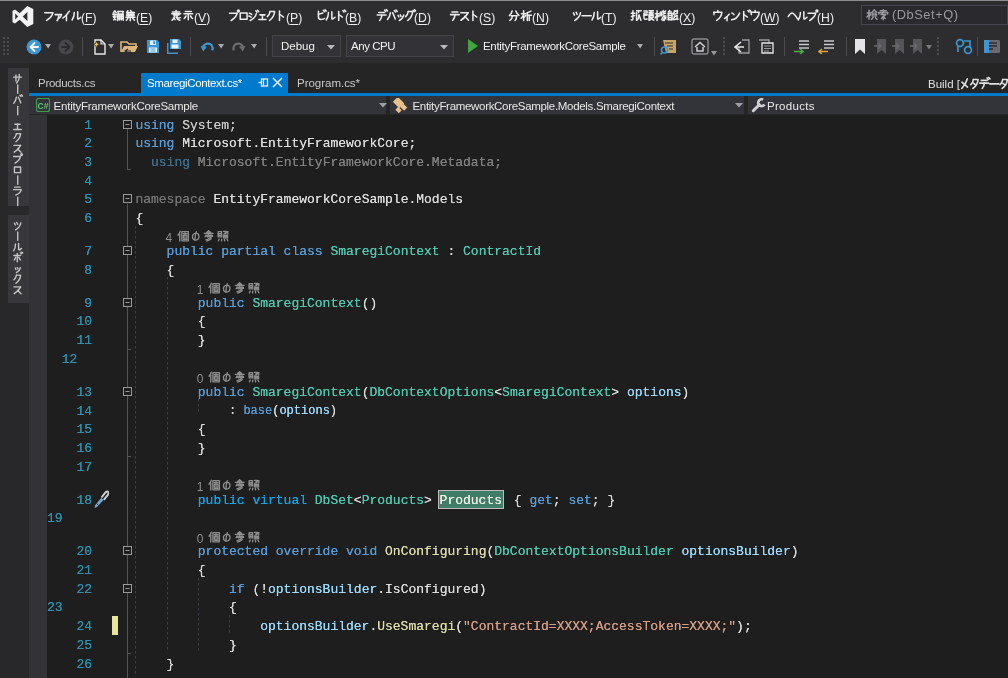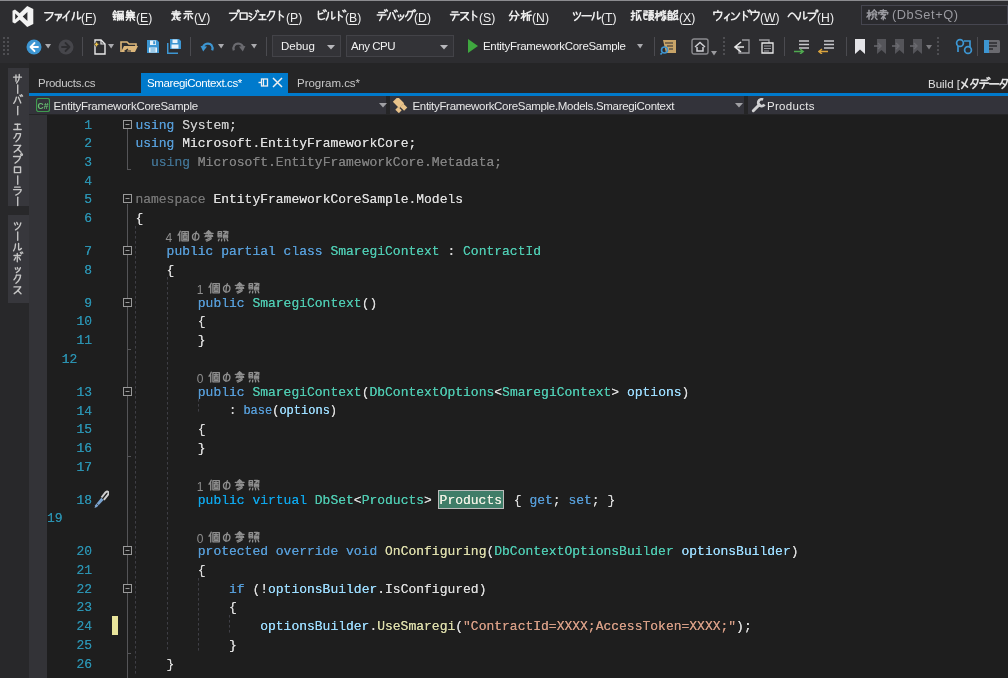--- a/index.html
+++ b/index.html
@@ -881,21 +881,21 @@
 <div class="abs" style="left:47px;top:384.8px;width:45px;text-align:right;font-size:13px;color:#2b91af;line-height:13px"><span class="mono">13</span></div>
 <div class="abs" style="left:47px;top:403.5px;width:45px;text-align:right;font-size:13px;color:#2b91af;line-height:13px"><span class="mono">14</span></div>
 <div class="abs" style="left:47px;top:422.2px;width:45px;text-align:right;font-size:13px;color:#2b91af;line-height:13px"><span class="mono">15</span></div>
 <div class="abs" style="left:47px;top:440.9px;width:45px;text-align:right;font-size:13px;color:#2b91af;line-height:13px"><span class="mono">16</span></div>
 <div class="abs" style="left:47px;top:459.6px;width:45px;text-align:right;font-size:13px;color:#2b91af;line-height:13px"><span class="mono">17</span></div>
 <div class="abs" style="left:47px;top:492.6px;width:45px;text-align:right;font-size:13px;color:#2b91af;line-height:13px"><span class="mono">18</span></div>
 <div class="abs" style="left:47px;top:511.3px;width:45px;font-size:13px;color:#2b91af;line-height:13px"><span class="mono">19</span></div>
 <div class="abs" style="left:47px;top:544.3px;width:45px;text-align:right;font-size:13px;color:#2b91af;line-height:13px"><span class="mono">20</span></div>
 <div class="abs" style="left:47px;top:563.0px;width:45px;text-align:right;font-size:13px;color:#2b91af;line-height:13px"><span class="mono">21</span></div>
 <div class="abs" style="left:47px;top:581.7px;width:45px;text-align:right;font-size:13px;color:#2b91af;line-height:13px"><span class="mono">22</span></div>
-<div class="abs" style="left:47px;top:600.4px;width:45px;text-align:right;font-size:13px;color:#2b91af;line-height:13px"><span class="mono">23</span></div>
+<div class="abs" style="left:47px;top:600.4px;width:45px;text-align:left;font-size:13px;color:#2b91af;line-height:13px"><span class="mono">23</span></div>
 <div class="abs" style="left:47px;top:619.1px;width:45px;text-align:right;font-size:13px;color:#2b91af;line-height:13px"><span class="mono">24</span></div>
 <div class="abs" style="left:47px;top:637.8px;width:45px;text-align:right;font-size:13px;color:#2b91af;line-height:13px"><span class="mono">25</span></div>
 <div class="abs" style="left:47px;top:656.5px;width:45px;text-align:right;font-size:13px;color:#2b91af;line-height:13px"><span class="mono">26</span></div>
 <div class="abs" style="left:135.4px;top:117.5px;font-size:13px;line-height:13px;white-space:pre"><span class="mono"><span style="color:#569cd6">using</span><span style="color:#c8c8c8">&nbsp;System;</span></span></div>
 <div class="abs" style="left:135.4px;top:136.2px;font-size:13px;line-height:13px;white-space:pre"><span class="mono"><span style="color:#569cd6">using</span><span style="color:#dcdcdc">&nbsp;Microsoft.EntityFrameworkCore;</span></span></div>
 <div class="abs" style="left:151px;top:154.9px;font-size:13px;line-height:13px;white-space:pre"><span class="mono"><span style="color:#40708f">using</span><span style="color:#808080">&nbsp;Microsoft.EntityFrameworkCore.Metadata;</span></span></div>
 <div class="abs" style="left:135.4px;top:192.3px;font-size:13px;line-height:13px;white-space:pre"><span class="mono"><span style="color:#737373">namespace</span><span style="color:#dcdcdc">&nbsp;EntityFrameworkCoreSample.Models</span></span></div>
 <div class="abs" style="left:135.4px;top:211.0px;font-size:13px;line-height:13px;white-space:pre"><span class="mono"><span style="color:#dcdcdc">{</span></span></div>
 <div class="abs" style="left:166.6px;top:244.0px;font-size:13px;line-height:13px;white-space:pre"><span class="mono"><span style="color:#569cd6">public&nbsp;partial&nbsp;class</span><span style="color:#4ec9b0">&nbsp;SmaregiContext</span><span style="color:#dcdcdc">&nbsp;:&nbsp;</span><span style="color:#4ec9b0">ContractId</span></span></div>
 <div class="abs" style="left:166.6px;top:262.7px;font-size:13px;line-height:13px;white-space:pre"><span class="mono"><span style="color:#dcdcdc">{</span></span></div>

